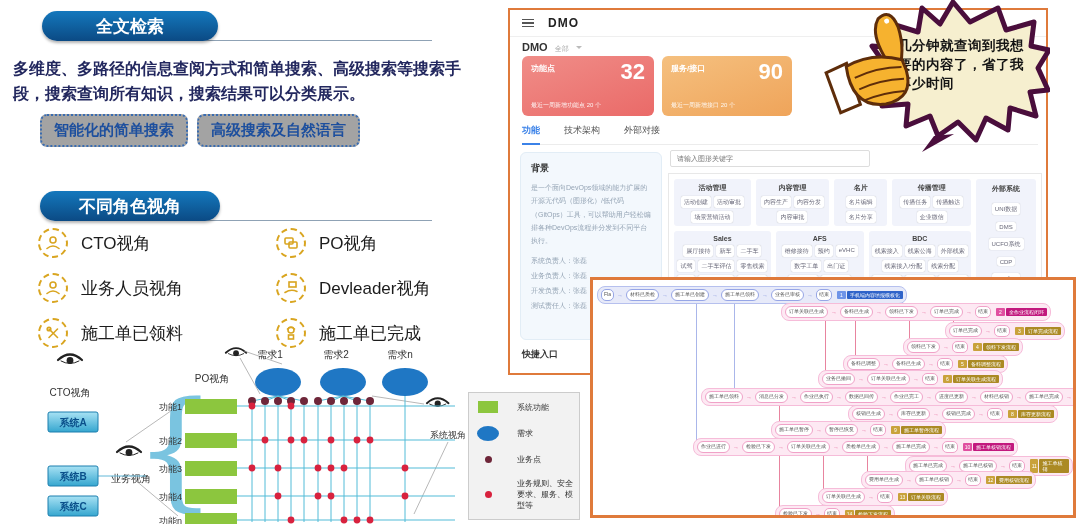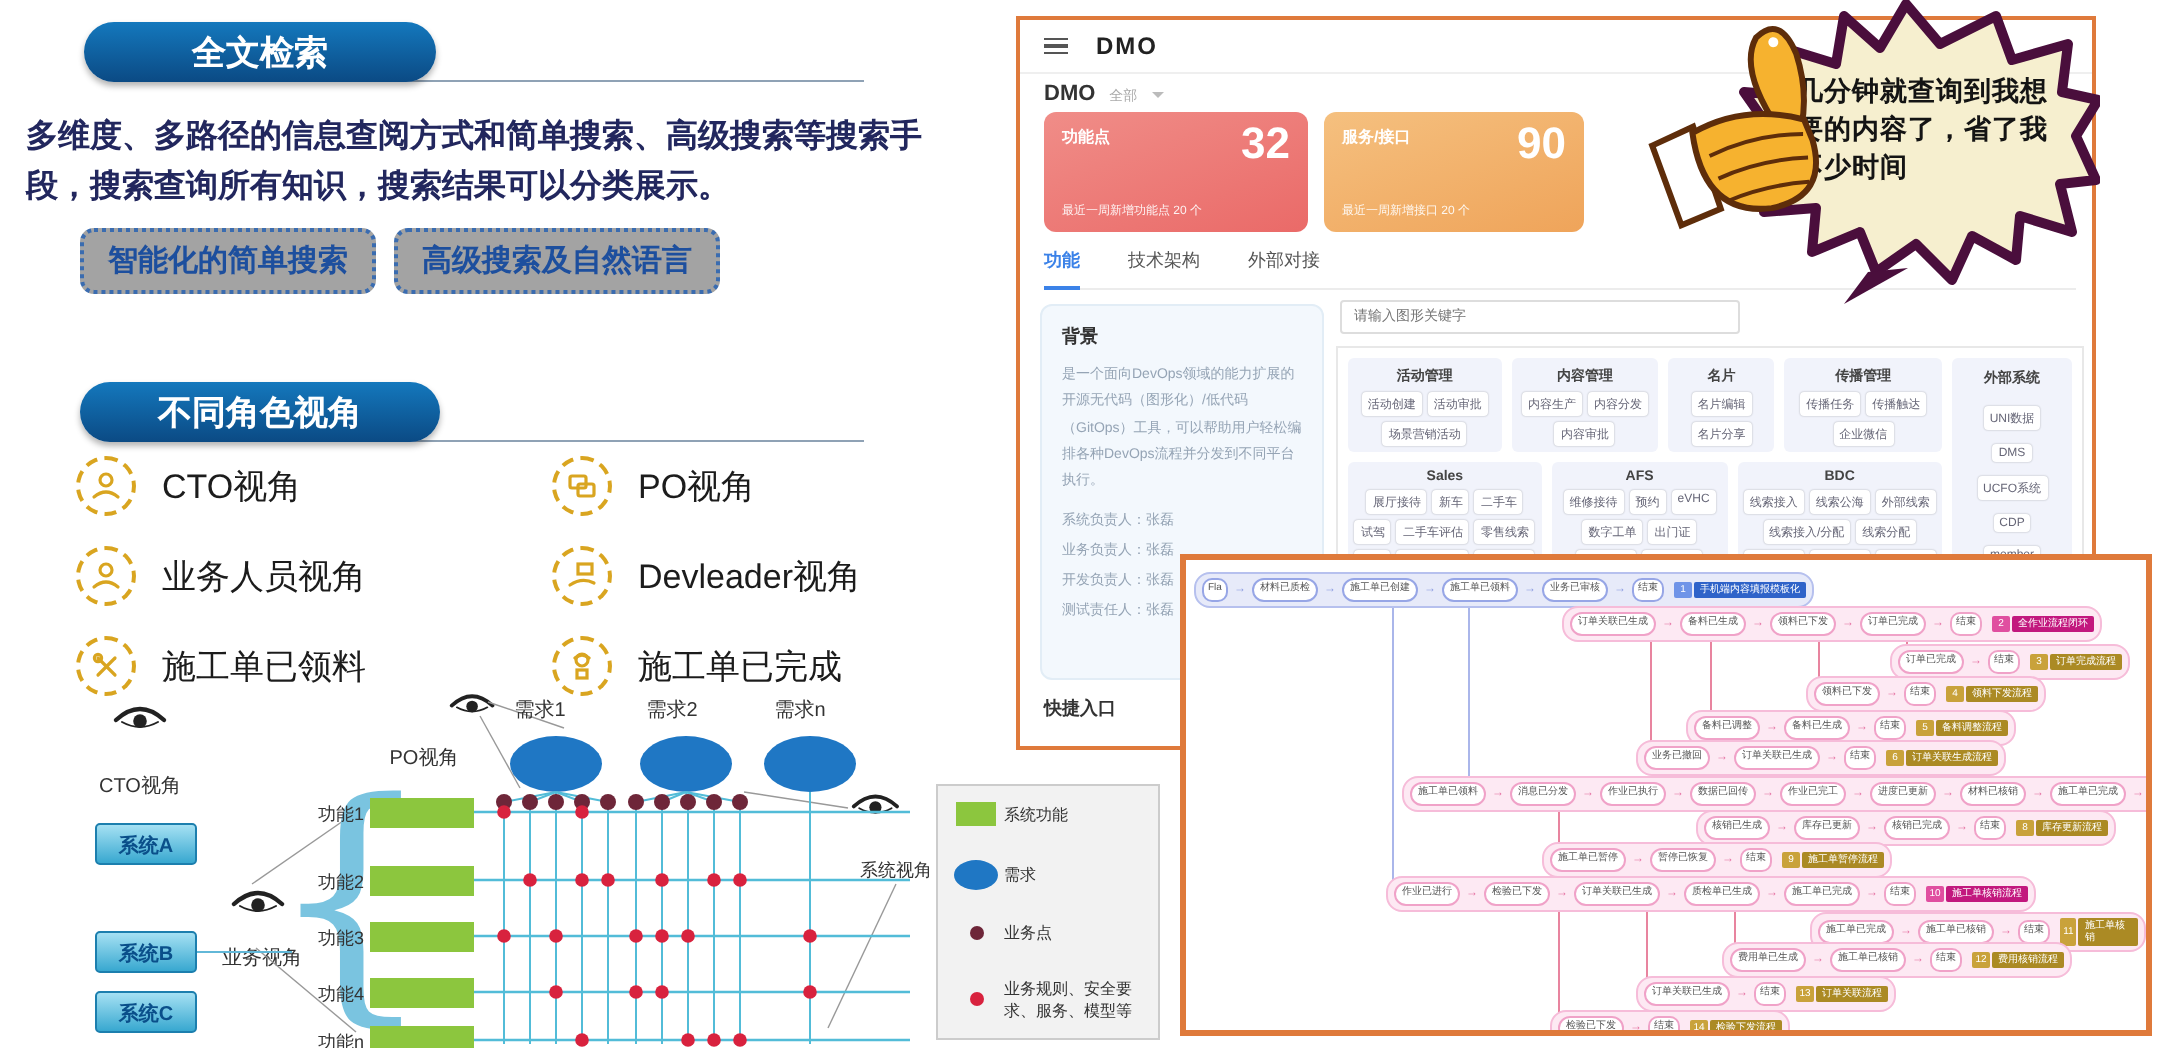--- a/index.html
+++ b/index.html
@@ -18,21 +18,21 @@
   .roles{position:absolute;left:38px;top:228px;width:450px;display:grid;
          grid-template-columns:238px 1fr;row-gap:15px;}
   .role{display:flex;align-items:center;gap:13px;font-size:17px;color:#1c1c1c;}
   .role-icon{width:30px;height:30px;border:2px dashed #d9a520;border-radius:50%;flex:0 0 auto;
              display:flex;align-items:center;justify-content:center;color:#d9a520;box-sizing:border-box;}
   
   .diag{position:absolute;left:0;top:344px;width:470px;height:180px;}
   .legend{position:absolute;left:468px;top:392px;width:112px;height:128px;background:#f2f2f2;
           border:1px solid #ccc;box-sizing:border-box;padding:8px 6px;display:flex;
           flex-direction:column;justify-content:space-between;z-index:1;}
-  .leg-item{display:flex;align-items:center;gap:1px;font-size:8px;color:#333;}
+  .leg-item{display:flex;align-items:center;gap:16px;font-size:8px;color:#333;}
   .leg-sw{width:26px;display:flex;justify-content:center;flex:0 0 auto;}
   .sw-rect{width:20px;height:12px;background:#8cc63e;}
   .sw-ell{width:22px;height:15px;border-radius:50%;background:#1f77c4;}
   .sw-dotm{width:7px;height:7px;border-radius:50%;background:#6e2639;}
   .sw-dotr{width:7px;height:7px;border-radius:50%;background:#d8223e;}
   
   .shot1{position:absolute;left:508px;top:8px;width:540px;height:367px;background:#fff;
          border:2px solid #df7a3b;box-sizing:border-box;z-index:1;overflow:hidden;}
   .tbar{position:absolute;left:0;top:0;right:0;height:26px;border-bottom:1px solid #efefef;
         display:flex;align-items:center;padding:0 12px;gap:14px;}

